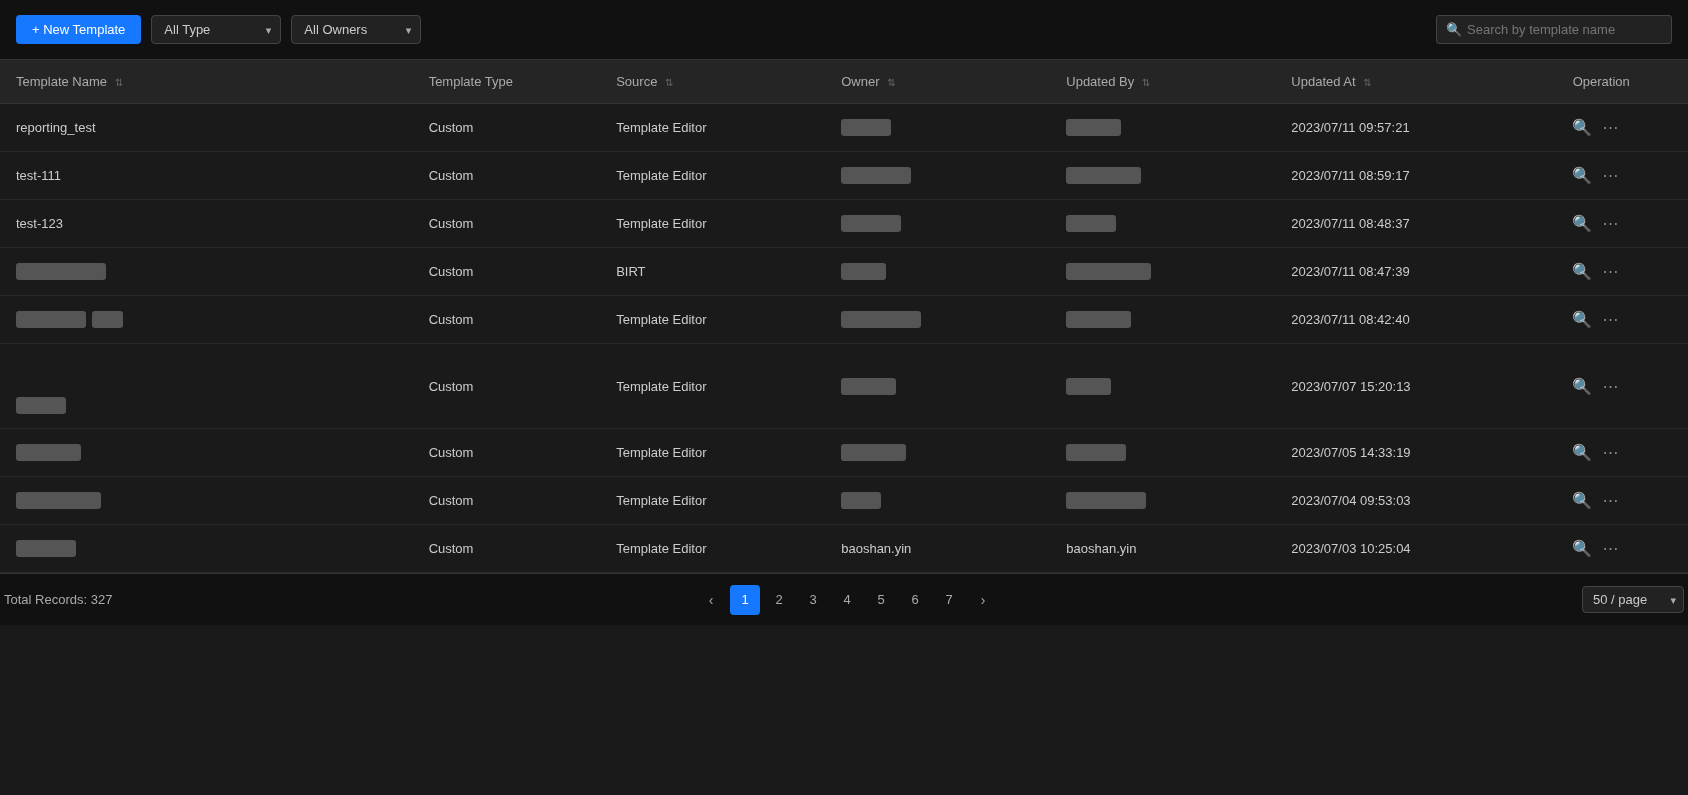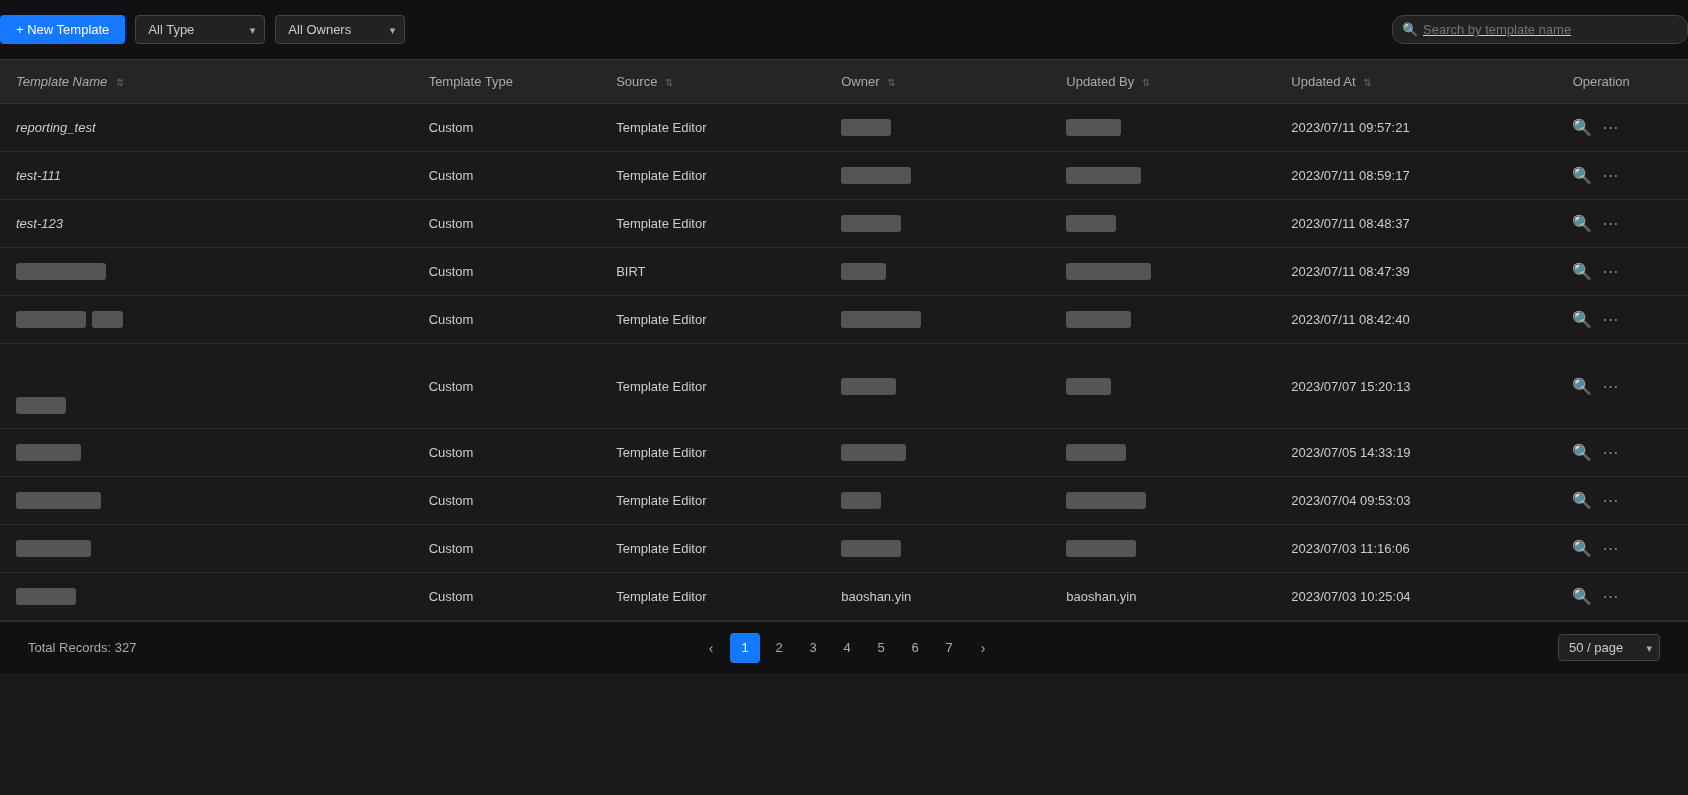--- a/index.html
+++ b/index.html
@@ -9,21 +9,21 @@
       font-family: -apple-system, BlinkMacSystemFont, 'Segoe UI', Arial, sans-serif;
       font-size: 13px;
       min-height: 795px;
     }
 
     
     .toolbar {
       display: flex;
       align-items: center;
       gap: 10px;
-      padding: 10px 0;
+      padding: 10px 16px;
       background: #111;
       border-bottom: 1px solid #333;
       height: 60px;
     }
     .btn-new-template {
       background: #1677ff;
       color: #fff;
       border: none;
       padding: 7px 16px;
       border-radius: 4px;
@@ -72,26 +72,25 @@
     .search-icon-inner {
       position: absolute;
       left: 10px;
       color: #888;
       font-size: 13px;
     }
     .search-input {
       background: #222;
       color: #ccc;
       border: 1px solid #444;
-      border-radius: 12px;
+      border-radius: 3px;
       padding: 6px 12px 6px 30px;
       font-size: 13px;
-      width: 296px;
+      width: 236px;
       outline: none;
-      text-decoration: underline;
     }
 
     
     .table-container {
       overflow-x: auto;
       flex: 1;
     }
     table {
       width: 100%;
       border-collapse: collapse;
@@ -123,21 +122,21 @@
     tbody td {
       padding: 14px 16px;
       color: #ccc;
       font-size: 13px;
       white-space: nowrap;
       overflow: hidden;
       text-overflow: ellipsis;
     }
 
     
-    .col-name    { width: 22%; font-style: italic; }
+    .col-name    { width: 22%; }
     .col-type    { width: 10%; }
     .col-source  { width: 12%; }
     .col-owner   { width: 12%; }
     .col-updby   { width: 12%; }
     .col-updat   { width: 15%; }
     .col-op      { width: 7%; }
 
     .blurred-text {
       display: inline-block;
       background: #555;
@@ -163,21 +162,21 @@
       font-size: 16px;
       cursor: pointer;
       letter-spacing: 2px;
     }
 
     
     .footer {
       display: flex;
       align-items: center;
       justify-content: space-between;
-      padding: 12px 28px;
+      padding: 12px 4px;
       background: #111;
       border-top: 1px solid #333;
       height: 52px;
     }
     .total-records {
       color: #aaa;
       font-size: 13px;
     }
     .pagination {
       display: flex;
@@ -390,34 +389,20 @@
       </div>
     </td>
         </tr>
         <tr>
           <td class="col-name"><span class="blurred-text" style="width: 85px;">blurred8</span></td>
           <td class="col-type">Custom</td>
           <td class="col-source">Template Editor</td>
           <td class="col-owner"><span class="blurred-text" style="width: 40px;">blurred</span></td>
           <td class="col-updby"><span class="blurred-text" style="width: 80px;">blurred</span></td>
           <td class="col-updat">2023/07/04 09:53:03</td>
-          <td class="col-op">
-      <div class="op-cell">
-        <span class="op-icon" title="Preview">🔍</span>
-        <span class="op-dots">⋯</span>
-      </div>
-    </td>
-        </tr>
-        <tr>
-          <td class="col-name"><span class="blurred-text" style="width: 75px;">blurred10</span></td>
-          <td class="col-type">Custom</td>
-          <td class="col-source">Template Editor</td>
-          <td class="col-owner"><span class="blurred-text" style="width: 60px;">blurred</span></td>
-          <td class="col-updby"><span class="blurred-text" style="width: 70px;">blurred</span></td>
-          <td class="col-updat">2023/07/03 11:16:06</td>
           <td class="col-op">
       <div class="op-cell">
         <span class="op-icon" title="Preview">🔍</span>
         <span class="op-dots">⋯</span>
       </div>
     </td>
         </tr>
         <tr>
           <td class="col-name"><span class="blurred-text" style="width: 60px;">blurred11</span></td>
           <td class="col-type">Custom</td>

